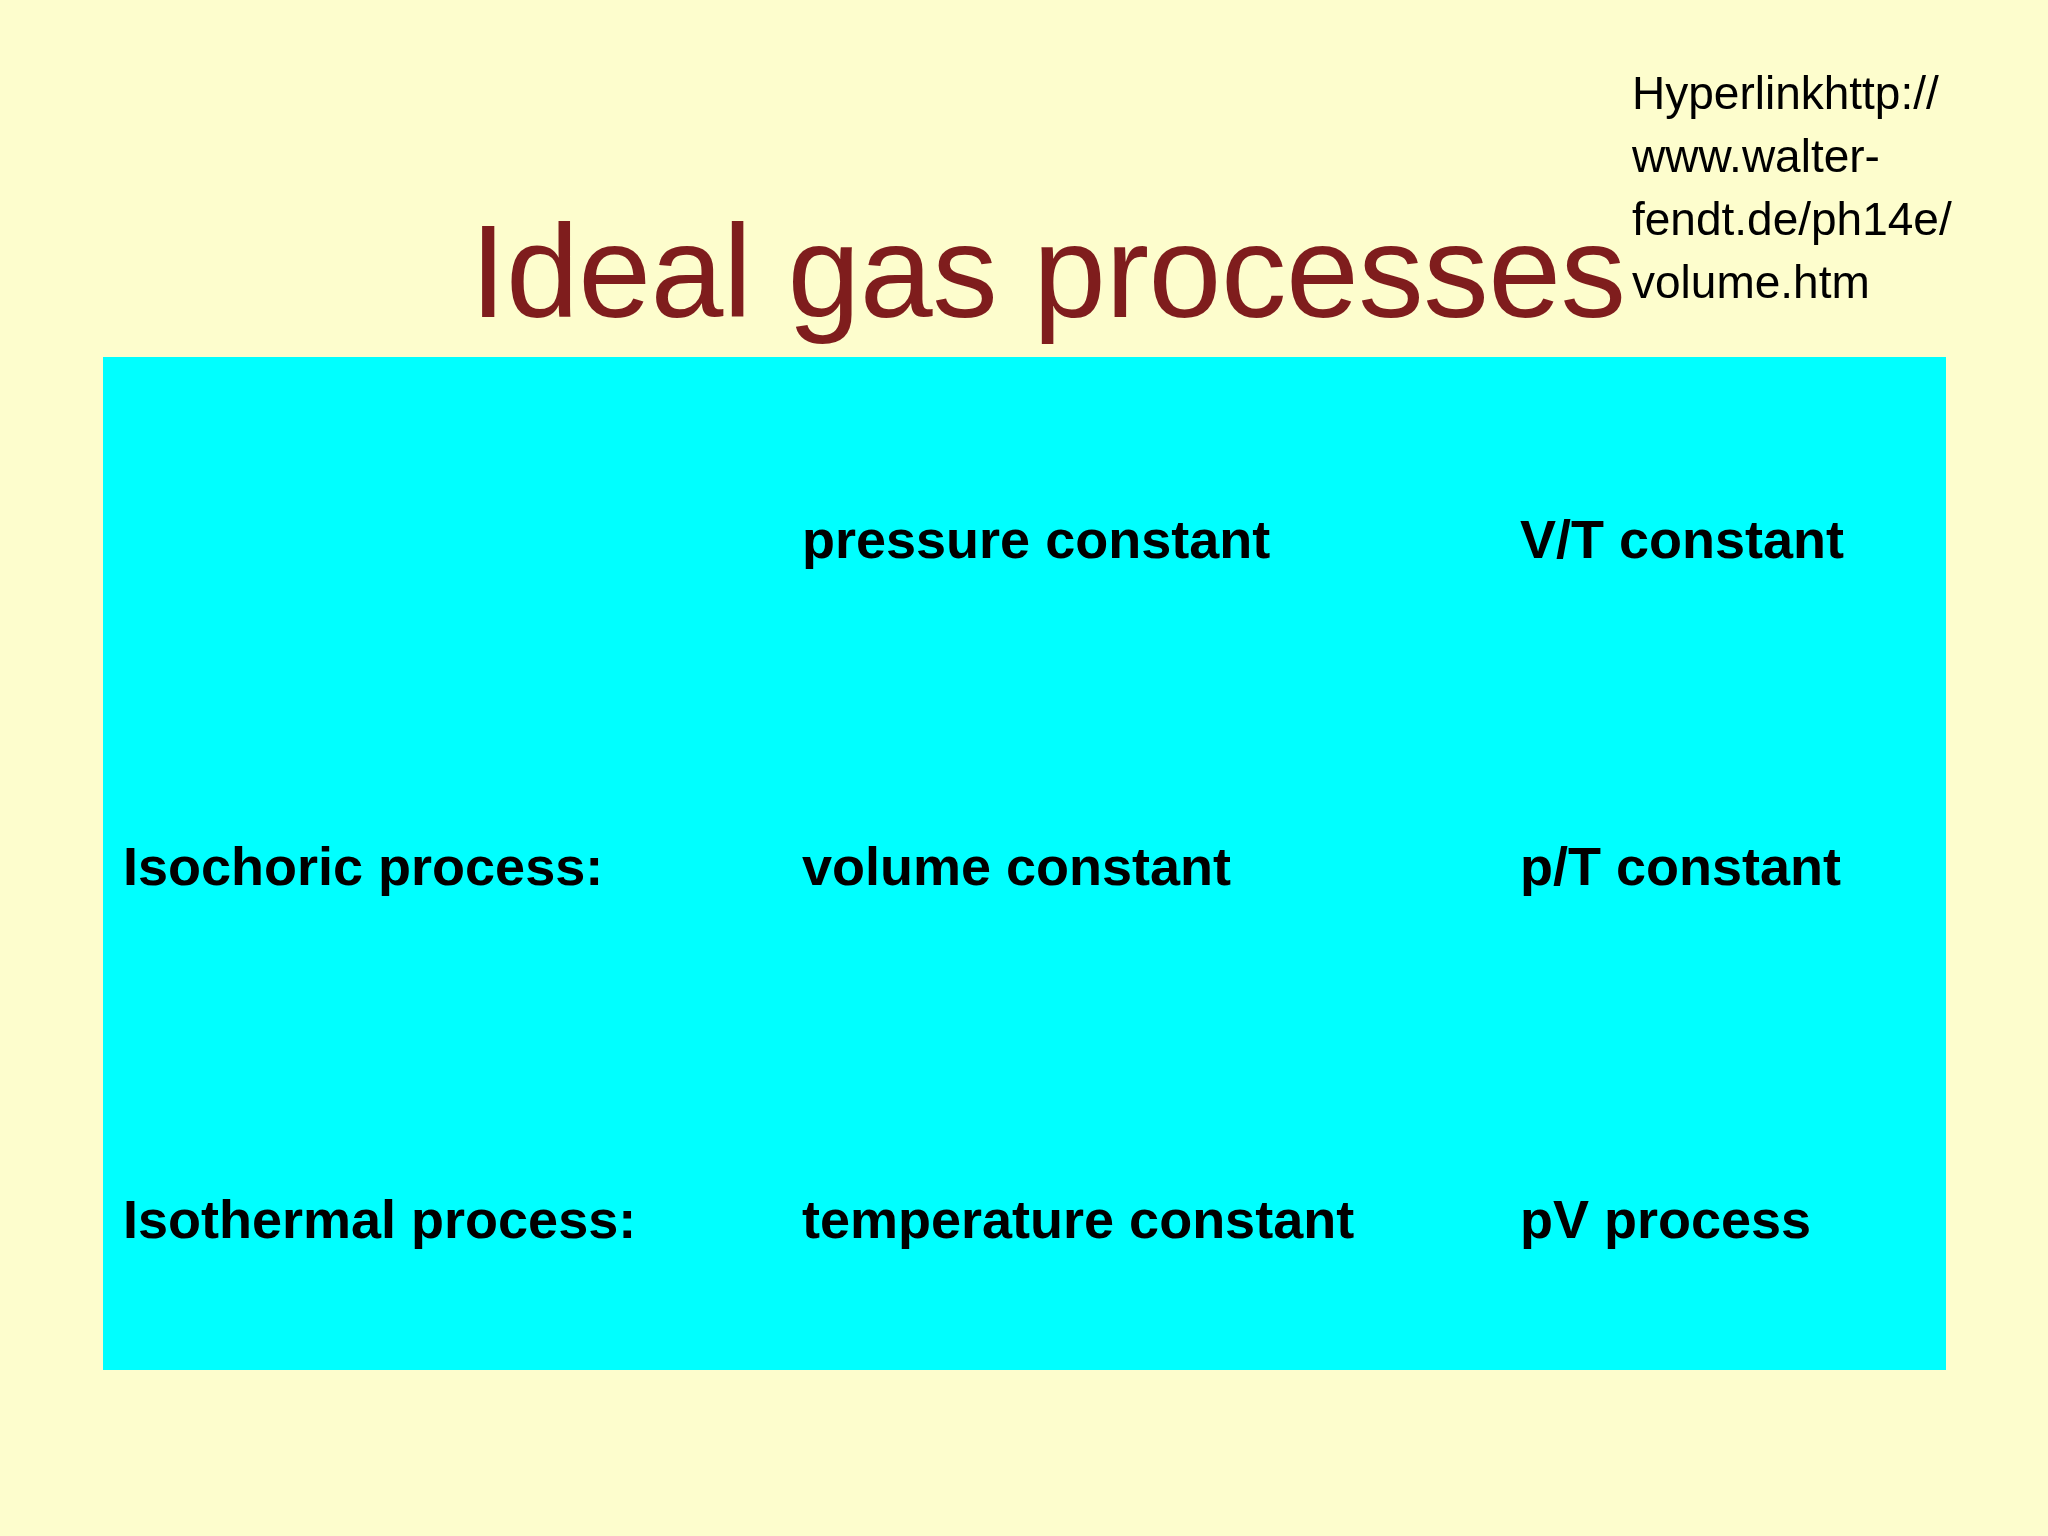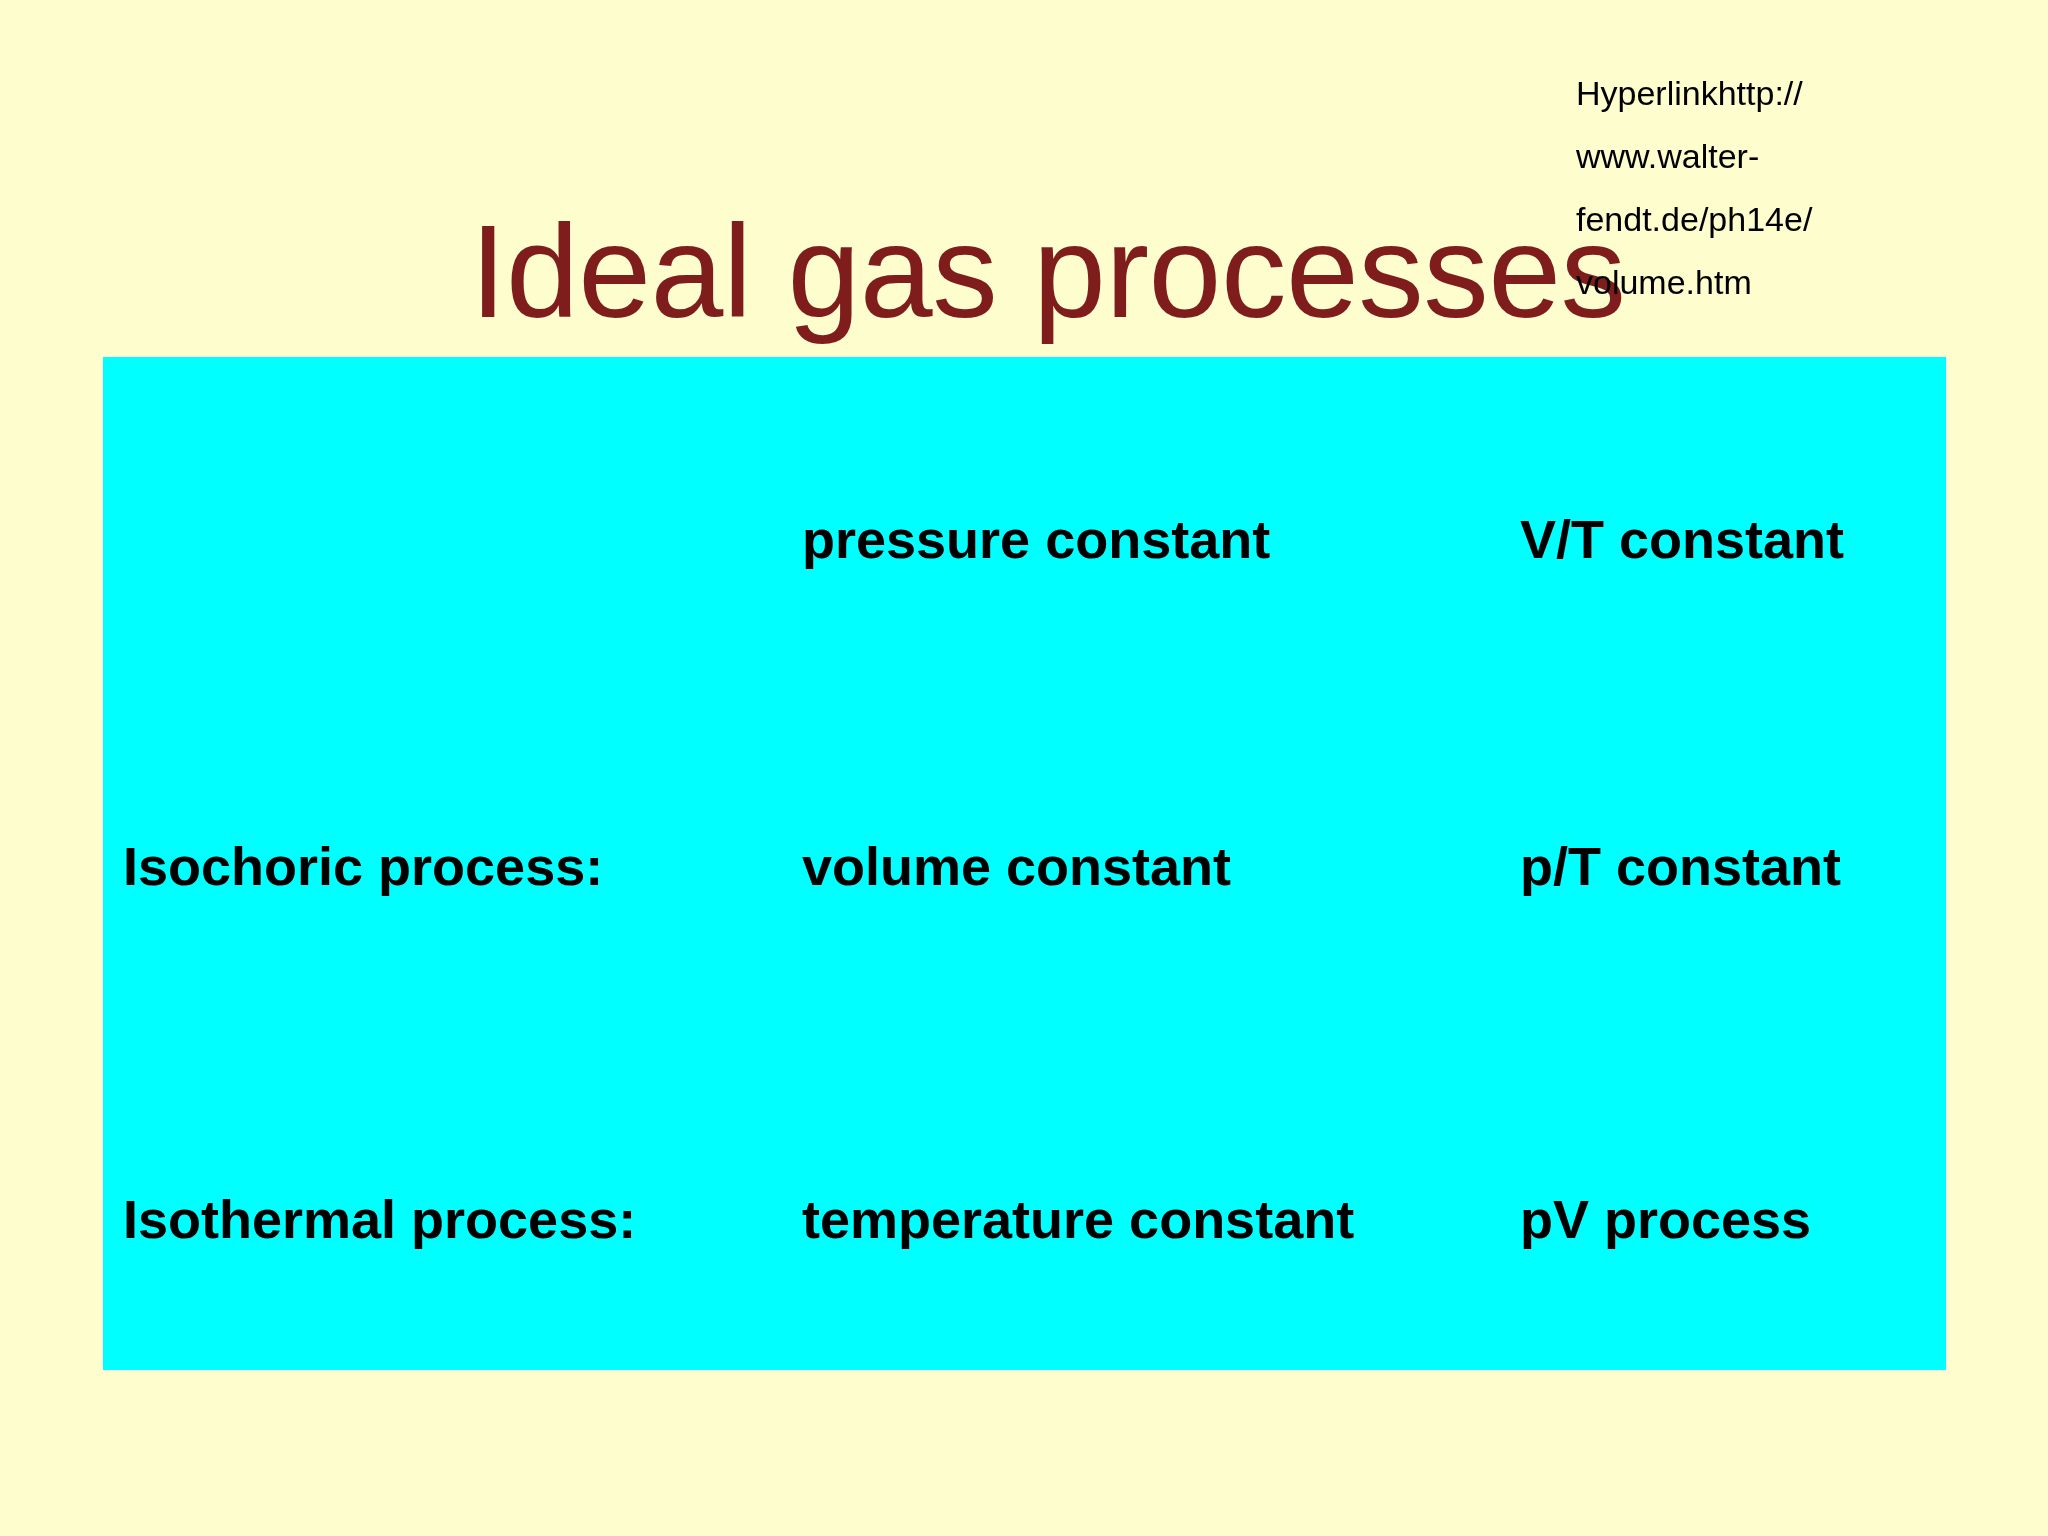--- a/index.html
+++ b/index.html
@@ -36,24 +36,24 @@
     font-weight: normal;
     line-height: 1.0;
     letter-spacing: -0.5px;
     white-space: nowrap;
     color: #7f1d1d;
   }
 
   
   .hyperlink-block {
     position: absolute;
-    left: 1576px;
+    left: 1632px;
     top: 62px;
     width: 372px;
-    font-size: 34px;
+    font-size: 46px;
     line-height: 63px;
     font-weight: normal;
     color: #000000;
     word-break: break-word;
   }
   .hyperlink-line {
     display: block;
     white-space: nowrap;
   }
 

